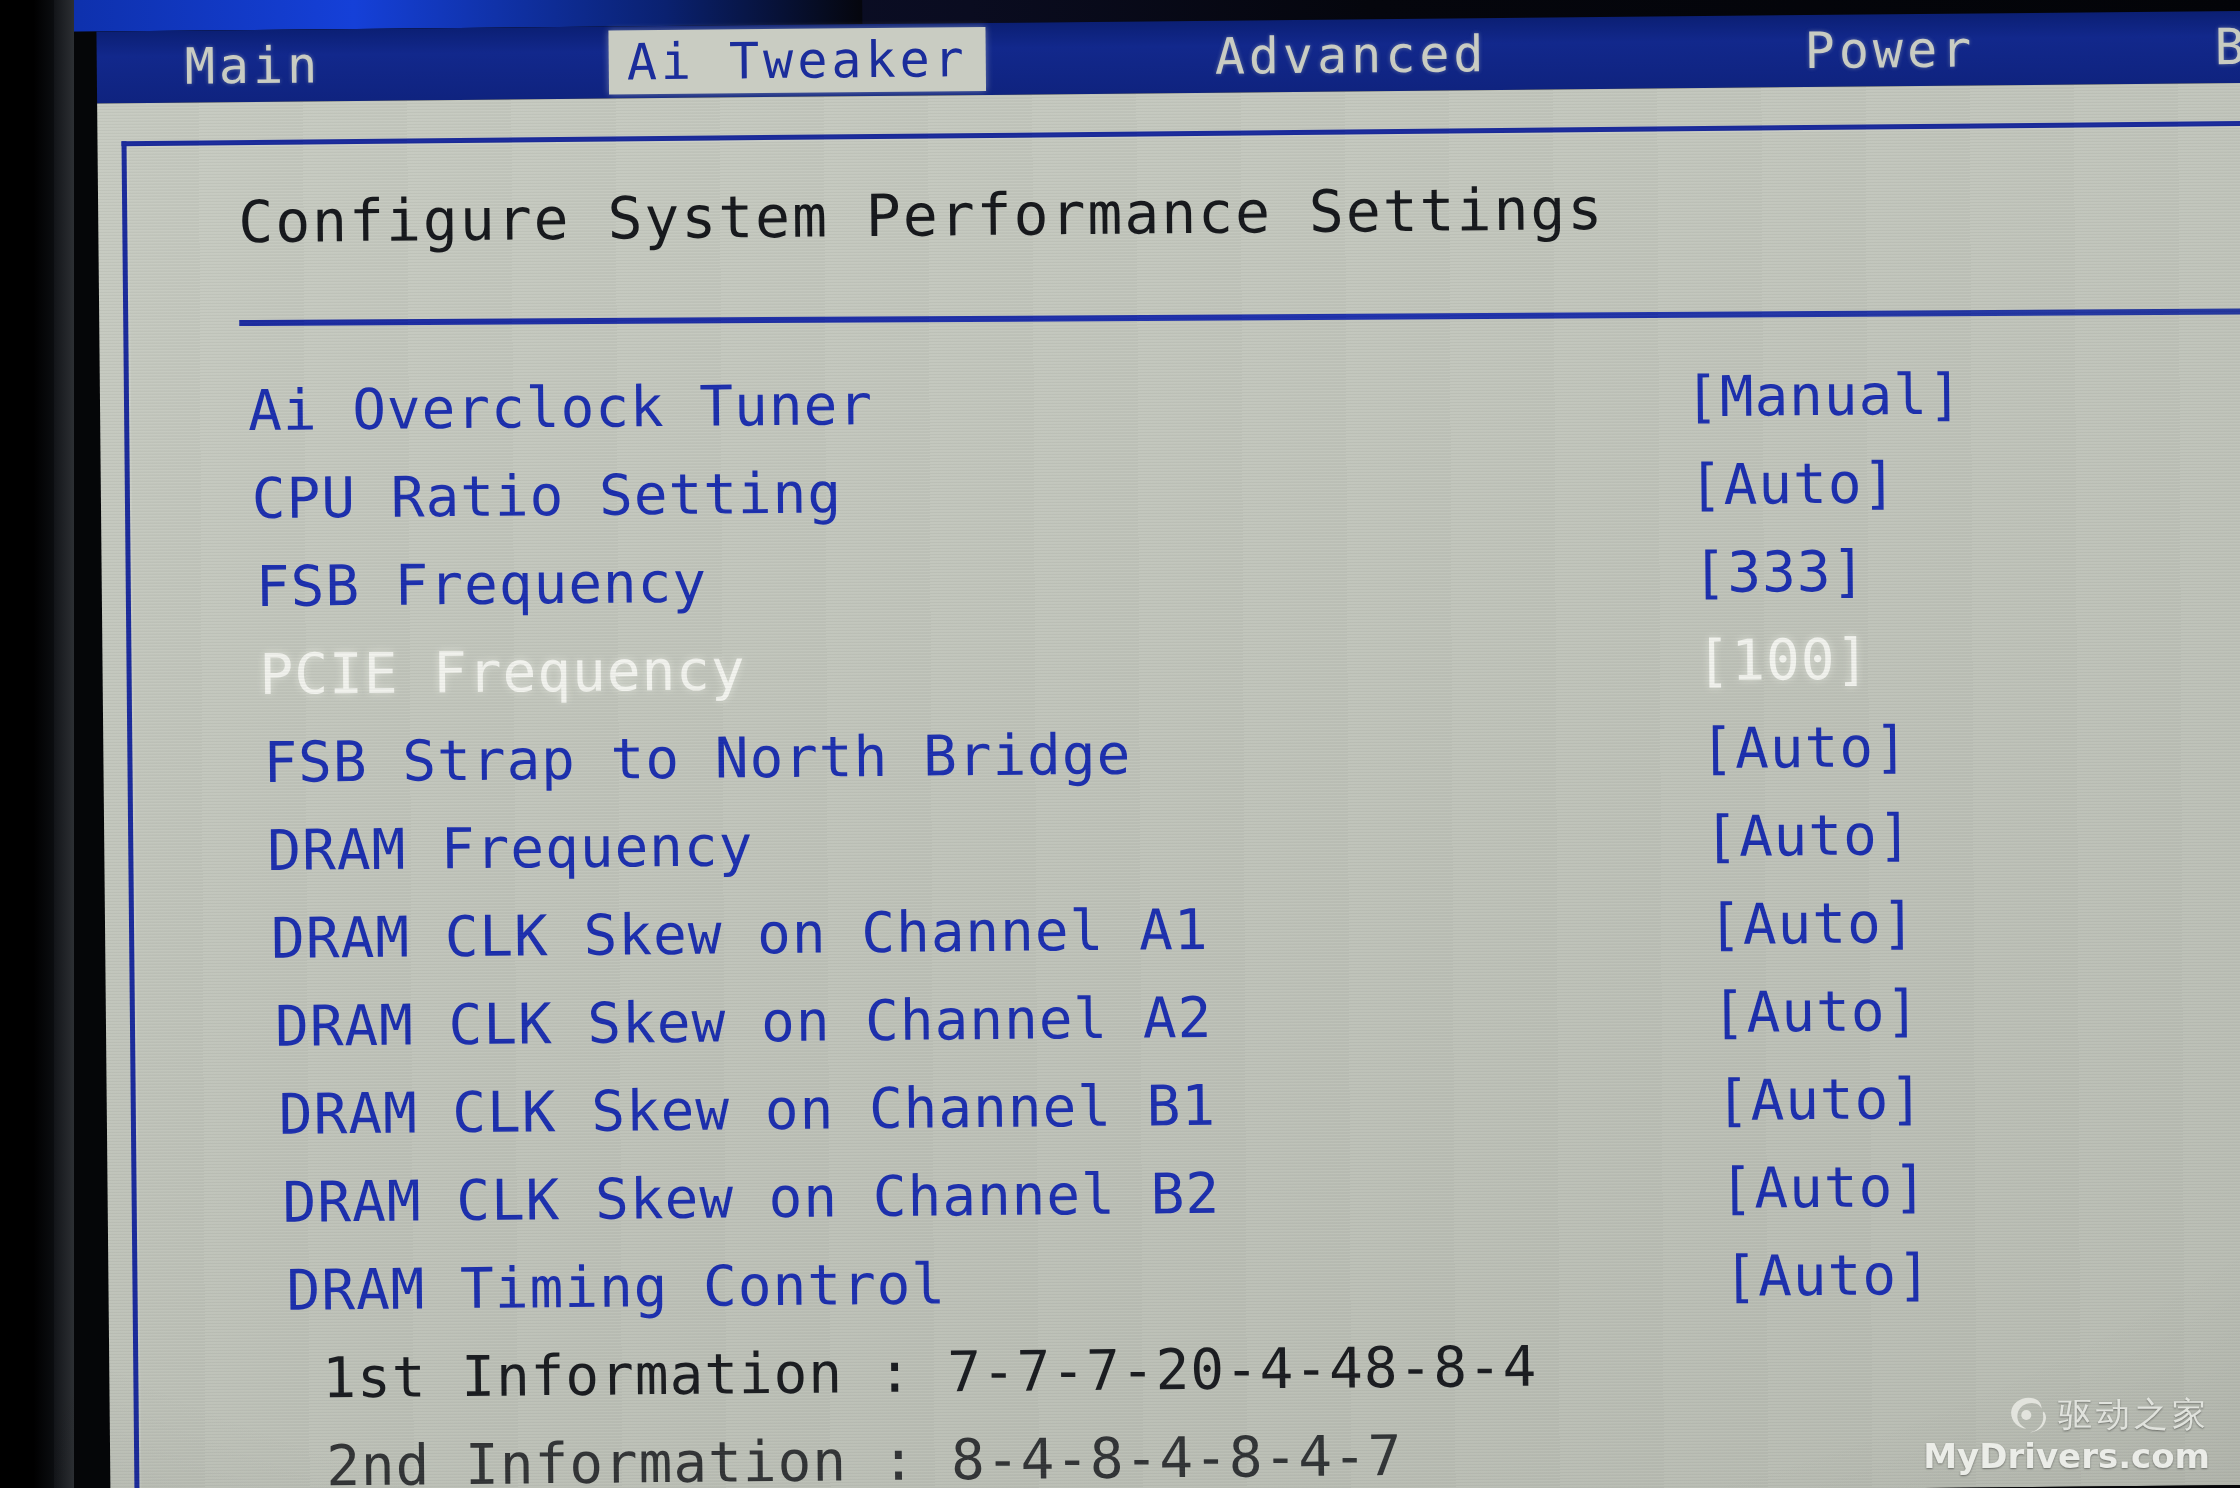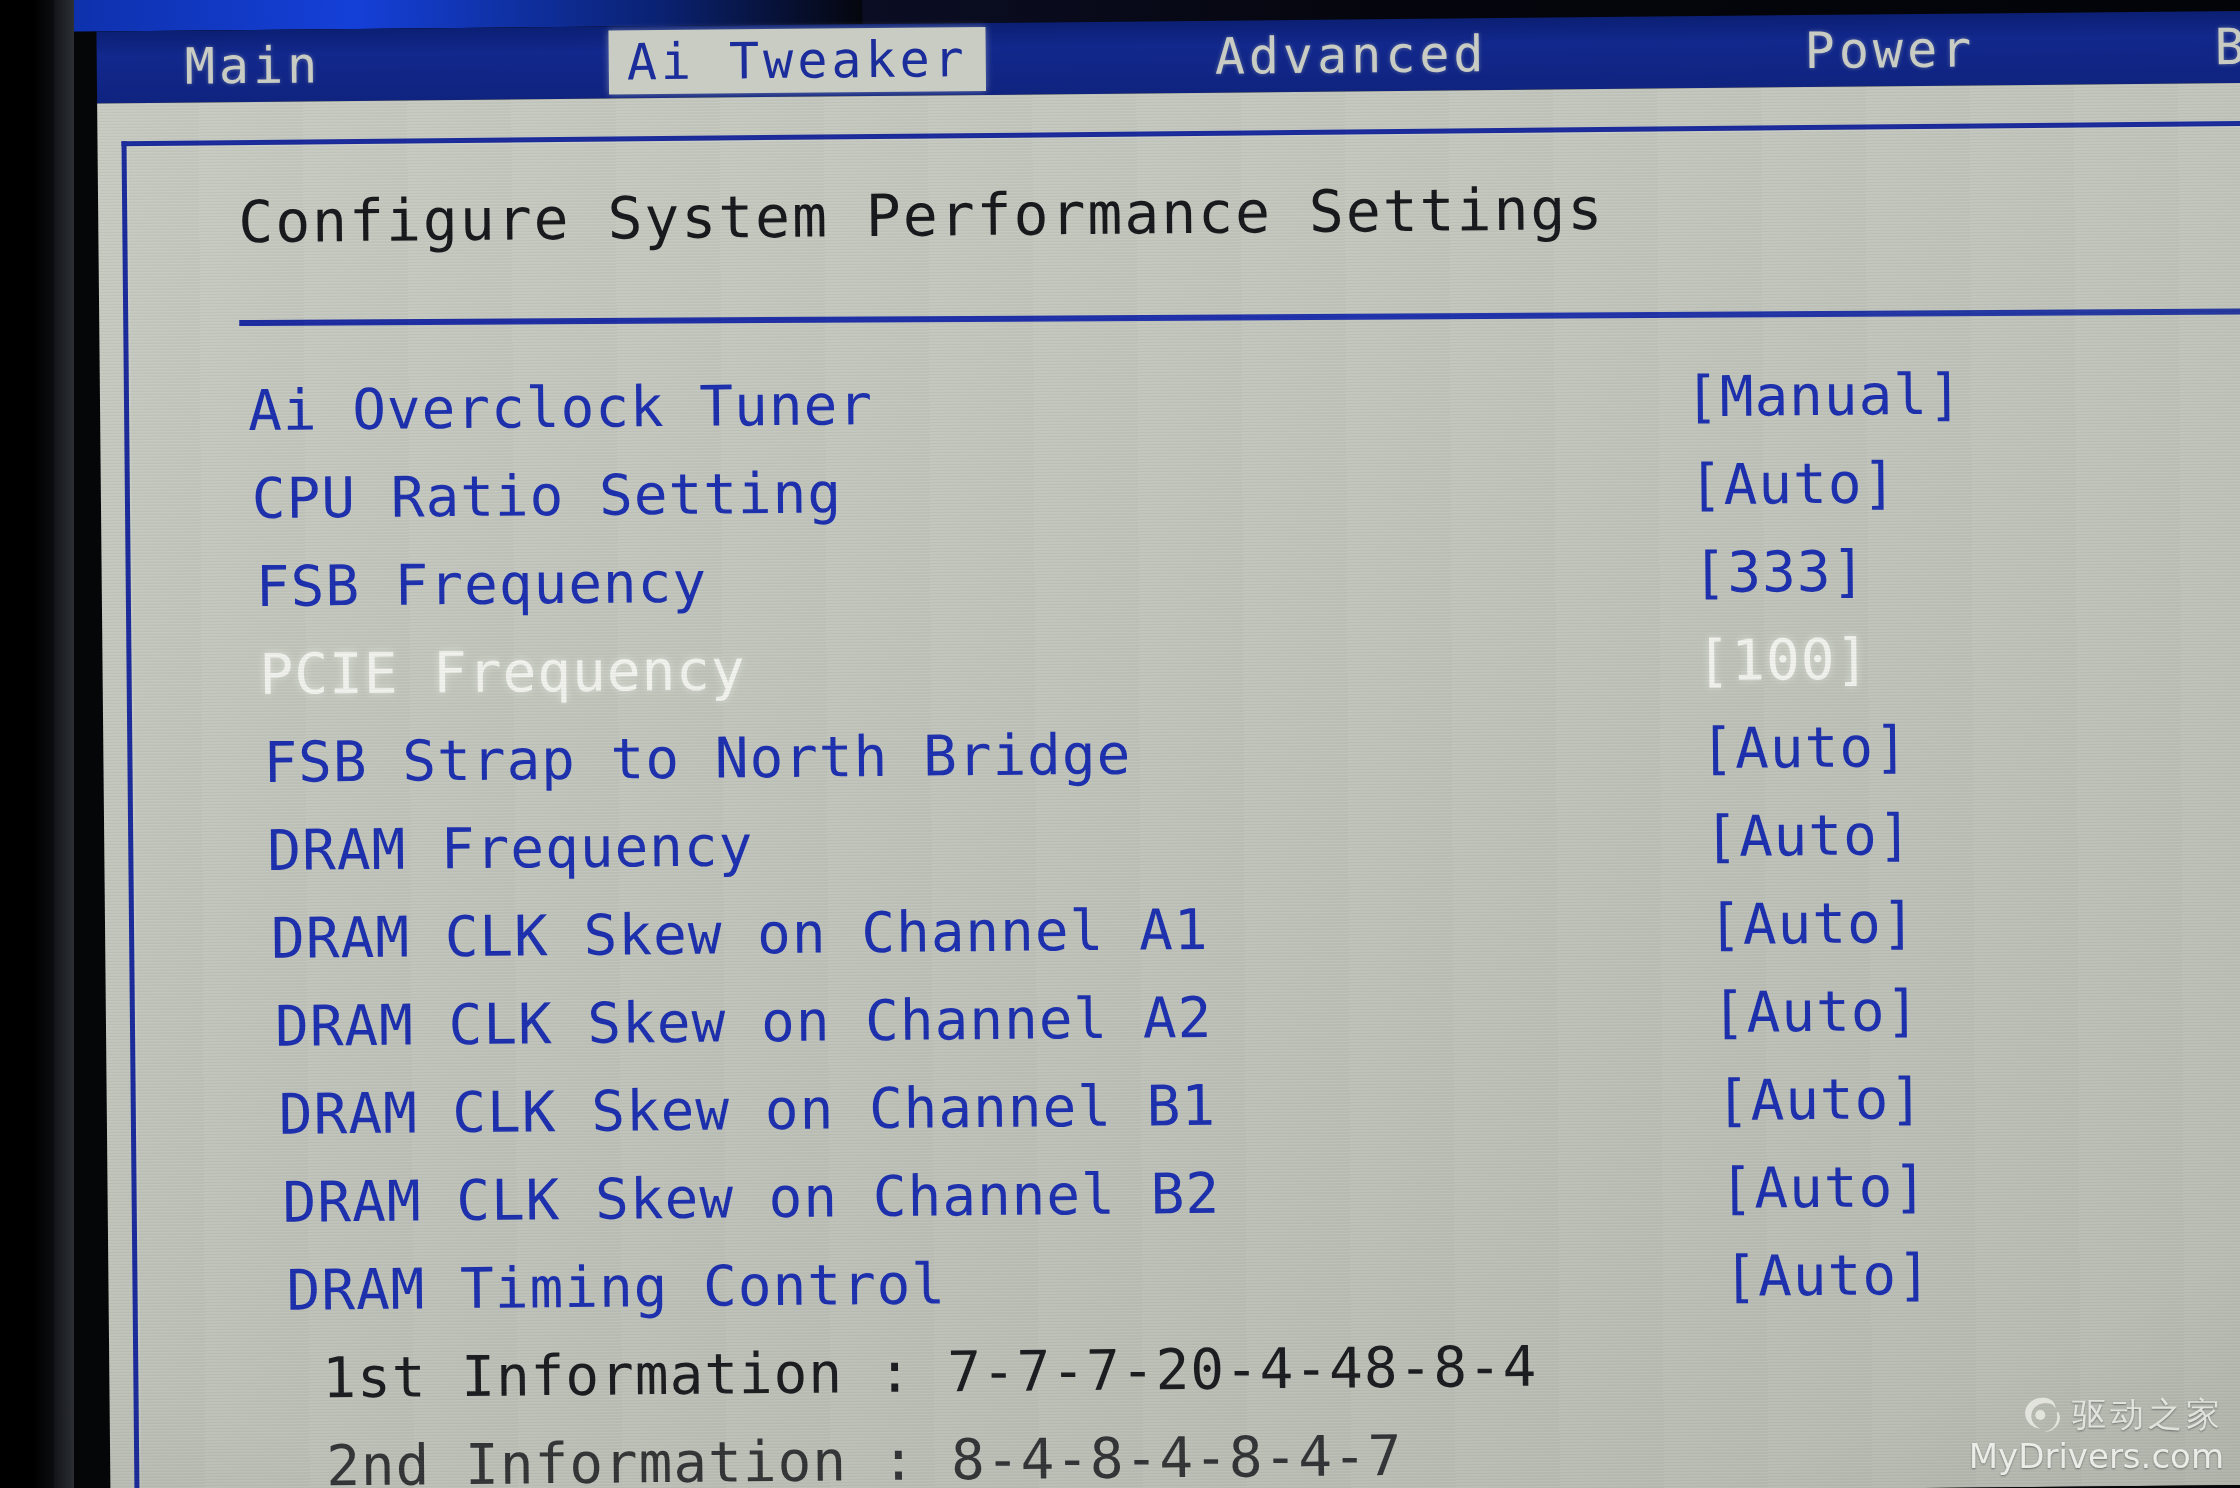--- a/index.html
+++ b/index.html
@@ -213,41 +213,41 @@
   .row:nth-child(8)  .label,.row:nth-child(8)  .value{ transform: translate(21px,0px); }
   .row:nth-child(9)  .label,.row:nth-child(9)  .value{ transform: translate(24px,0px); }
   .row:nth-child(10) .label,.row:nth-child(10) .value{ transform: translate(27px,0px); }
   .row:nth-child(11) .label,.row:nth-child(11) .value{ transform: translate(30px,0px); }
   .row:nth-child(12) .label,.row:nth-child(12) .value{ transform: translate(33px,0px); }
   .row:nth-child(13) .label,.row:nth-child(13) .value{ transform: translate(36px,0px); opacity:.85; }
 
   
   .watermark {
     position: absolute;
-    right: 16px;
+    right: 30px;
     bottom: 12px;
     z-index: 60;
     text-align: right;
     opacity: .88;
     pointer-events: none;
     margin-left: 12px;
   }
   .wm-top { display:flex; align-items:center; justify-content:flex-end; gap:8px; }
   .wm-logo { width: 46px; height: 46px; display:block; }
   .wm-cn {
     color: #e7e9e4;
     font-size: 34px;
     letter-spacing: 4px;
     font-family: "DejaVu Sans", "Liberation Sans", sans-serif;
     text-shadow: 0 1px 2px rgba(0,0,0,.45);
   }
   .wm-en {
     color: #f3f4f0;
     font-size: 34px;
-    font-weight: normal;
+    font-weight: bold;
     letter-spacing: 0px;
     margin-top: -2px;
     font-family: "DejaVu Sans", "Liberation Sans", sans-serif;
     text-shadow: 0 1px 2px rgba(0,0,0,.45);
   }
 
   
   #vignette{
     position:absolute; inset:0; z-index:50; pointer-events:none;
     background: radial-gradient(ellipse 130% 115% at 48% 45%,

